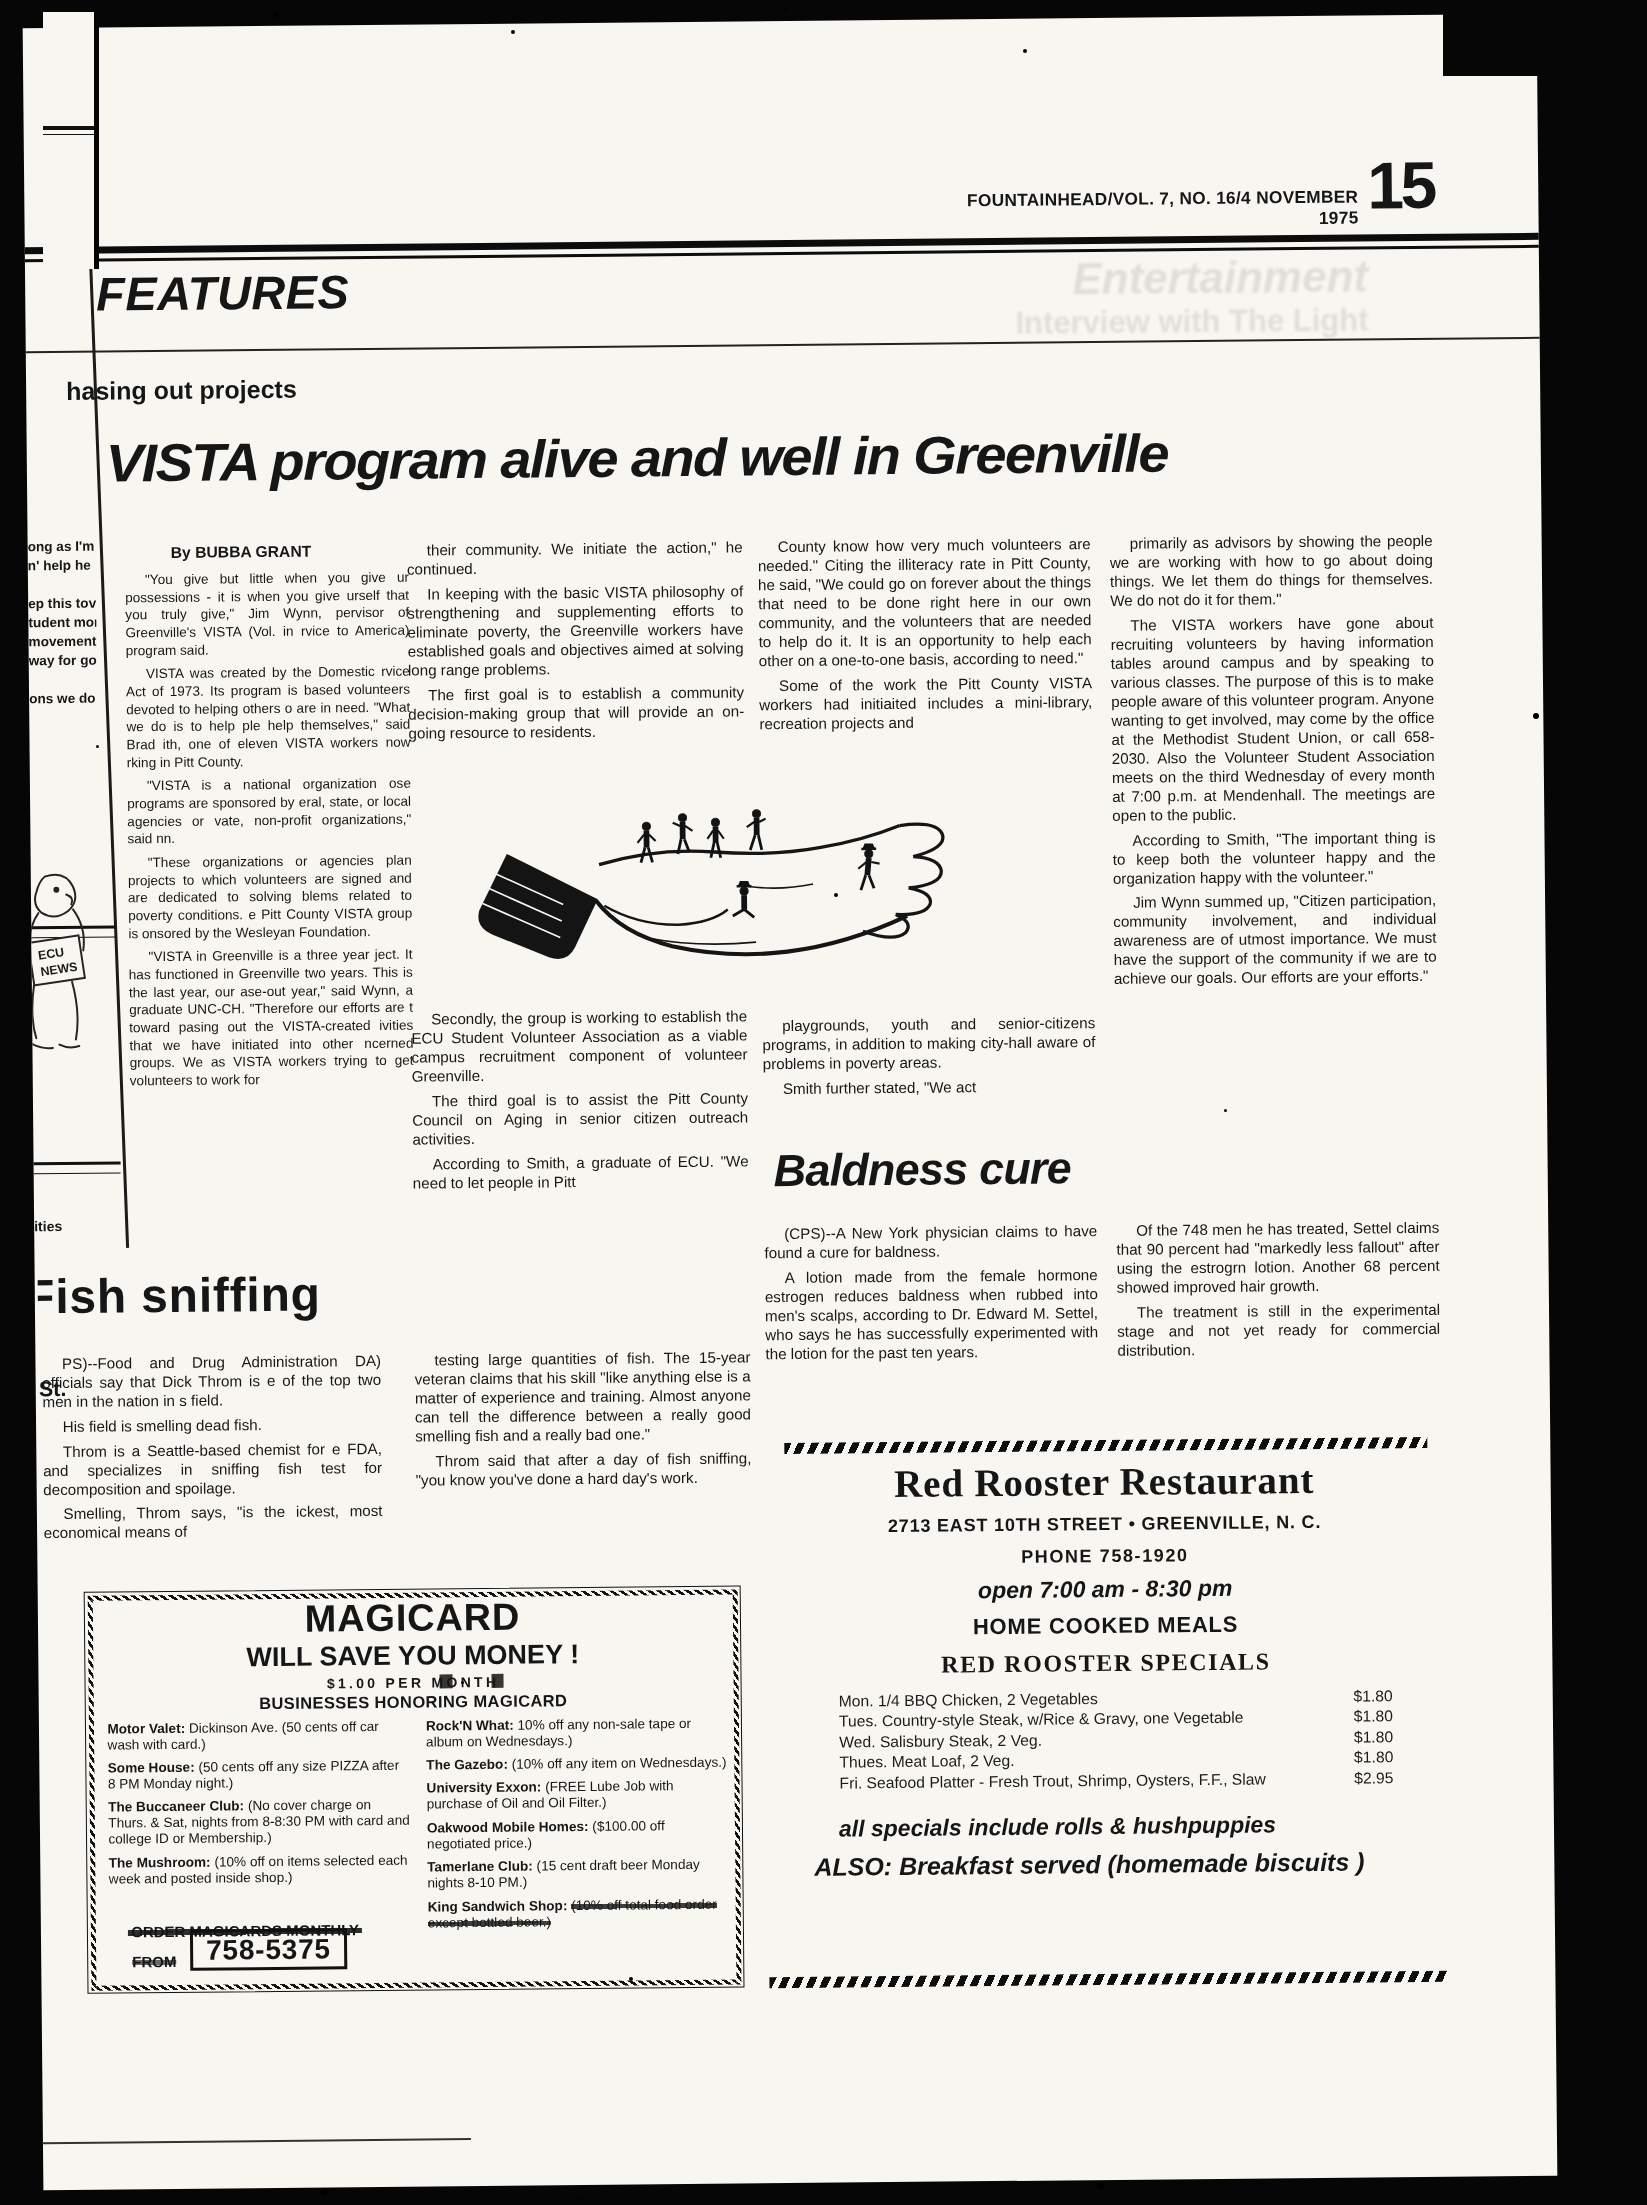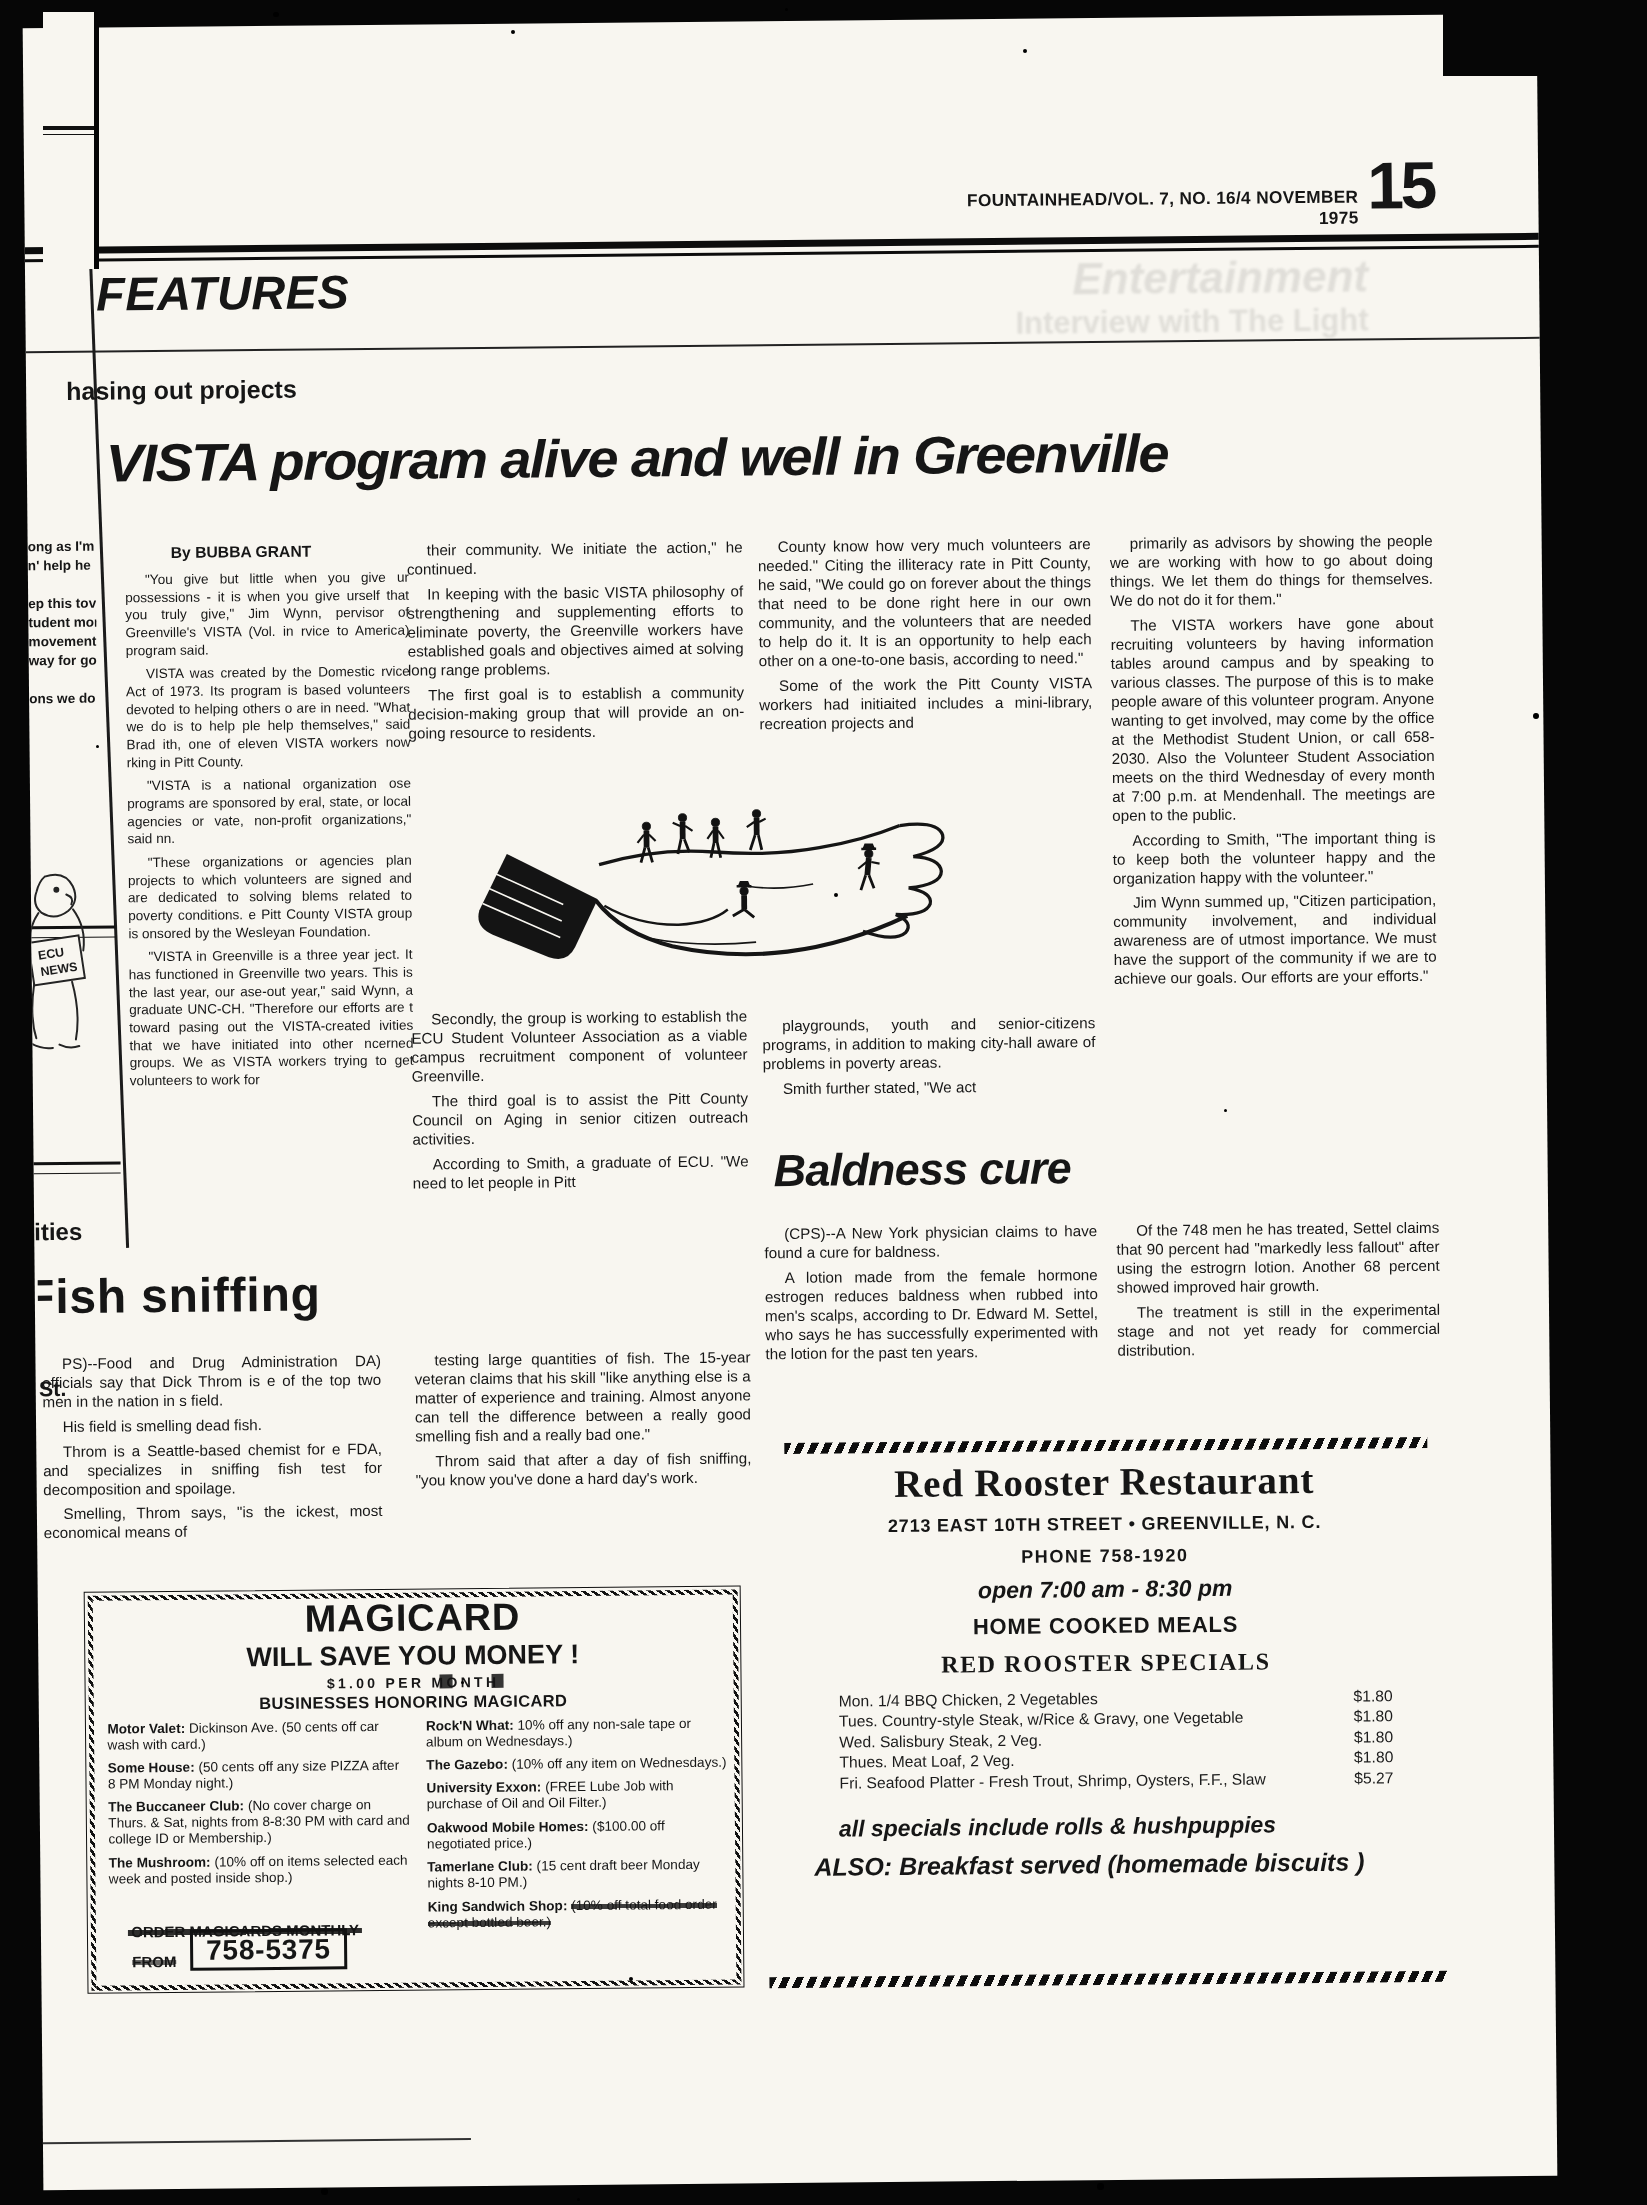--- a/index.html
+++ b/index.html
@@ -40,21 +40,21 @@
   .narrow .para{font-size:13.6px;line-height:17.7px;}
   
   .bald-head{position:absolute;left:740px;top:1124px;font-size:45px;font-weight:bold;
              font-style:italic;letter-spacing:-0.8px;}
   .fish-head{position:absolute;left:3.3px;top:1241px;width:461px;overflow:hidden;}
   .fish-head span{display:inline-block;margin-left:-13px;font-size:48px;font-weight:bold;
                   letter-spacing:0.8px;}
   
   .frags{position:absolute;left:0;top:509px;width:68px;overflow:hidden;}
   .frag-line{margin:0;font-size:13.6px;line-height:19px;min-height:19px;white-space:nowrap;font-weight:bold;}
-  .ities{position:absolute;left:0;top:1190px;font-size:24px;font-weight:bold;}
+  .ities{position:absolute;left:0;top:1190px;font-size:14px;font-weight:bold;}
   .stdot{position:absolute;left:3.3px;top:1349px;font-size:21.4px;font-weight:bold;}
   .mini-rule{position:absolute;height:8.2px;border-top:3.3px solid #111;border-bottom:1.6px solid #111;}
   
   .magicard{position:absolute;left:46px;top:1564px;width:657px;height:402px;border:1.6px solid #111;
             background:#f8f6f0;box-sizing:border-box;}
   .mag-frame{position:absolute;inset:2.5px;border:5.8px solid transparent;
              border-image:repeating-linear-gradient(45deg,#111 0 3.3px,transparent 3.3px 6.6px) 7;}
   .mag-title{text-align:center;font-size:38px;font-weight:800;margin-top:6.6px;letter-spacing:0.8px;}
   .mag-sub{text-align:center;font-size:27px;font-weight:800;margin-top:1.6px;}
   .mag-price{text-align:center;font-size:14px;font-weight:bold;letter-spacing:3.3px;margin-top:3.3px;position:relative;}
@@ -315,21 +315,21 @@
           <div class="menu-row">
             <span>Wed. Salisbury Steak, 2 Veg.</span>
             <span>$1.80</span>
           </div>
           <div class="menu-row">
             <span>Thues. Meat Loaf, 2 Veg.</span>
             <span>$1.80</span>
           </div>
           <div class="menu-row">
             <span>Fri. Seafood Platter - Fresh Trout, Shrimp, Oysters, F.F., Slaw</span>
-            <span>$5.27</span>
+            <span>$2.95</span>
           </div>
         </div>
       <div class="ro-foot1">all specials include rolls &amp; hushpuppies</div>
       <div class="ro-foot2">ALSO:  Breakfast served (homemade biscuits )</div>
       <div class="stripe stripe-bottom"></div>
     </div>
 
   </div>
 
   <div class="strip">

